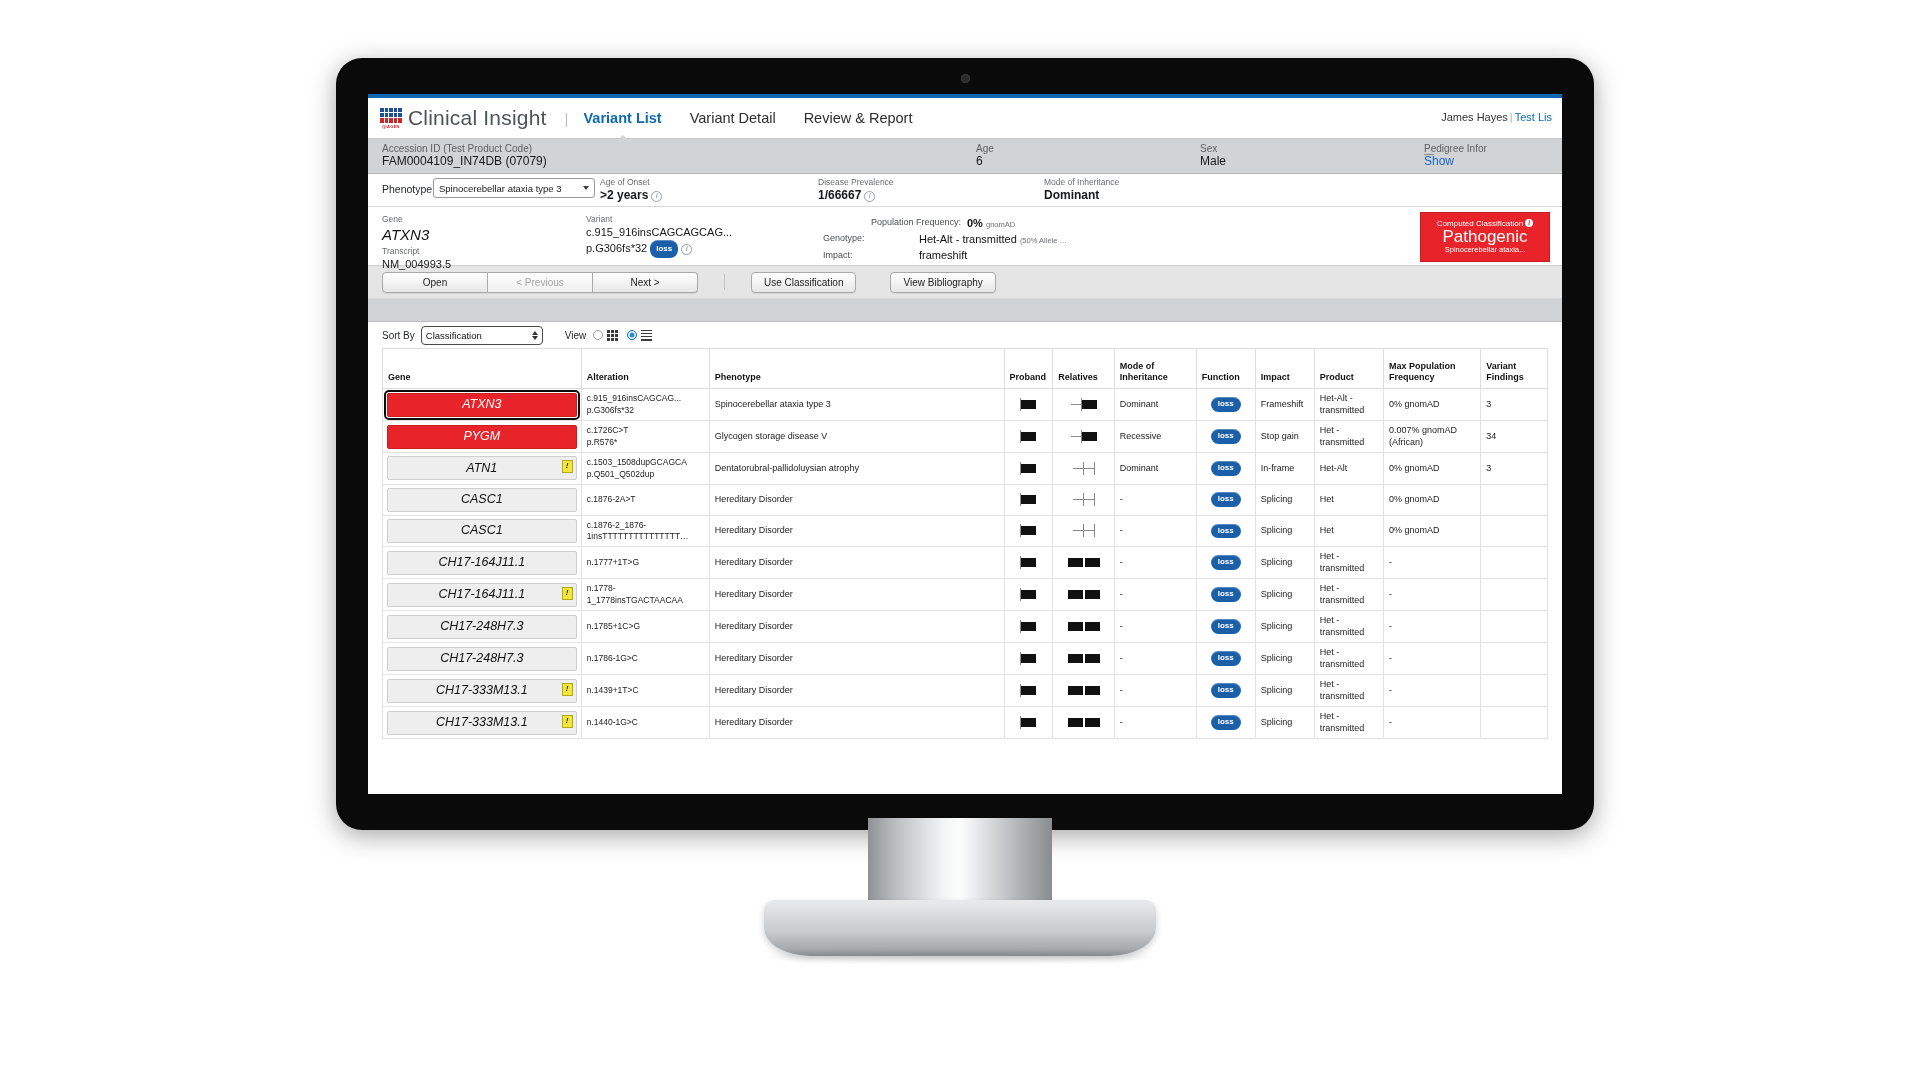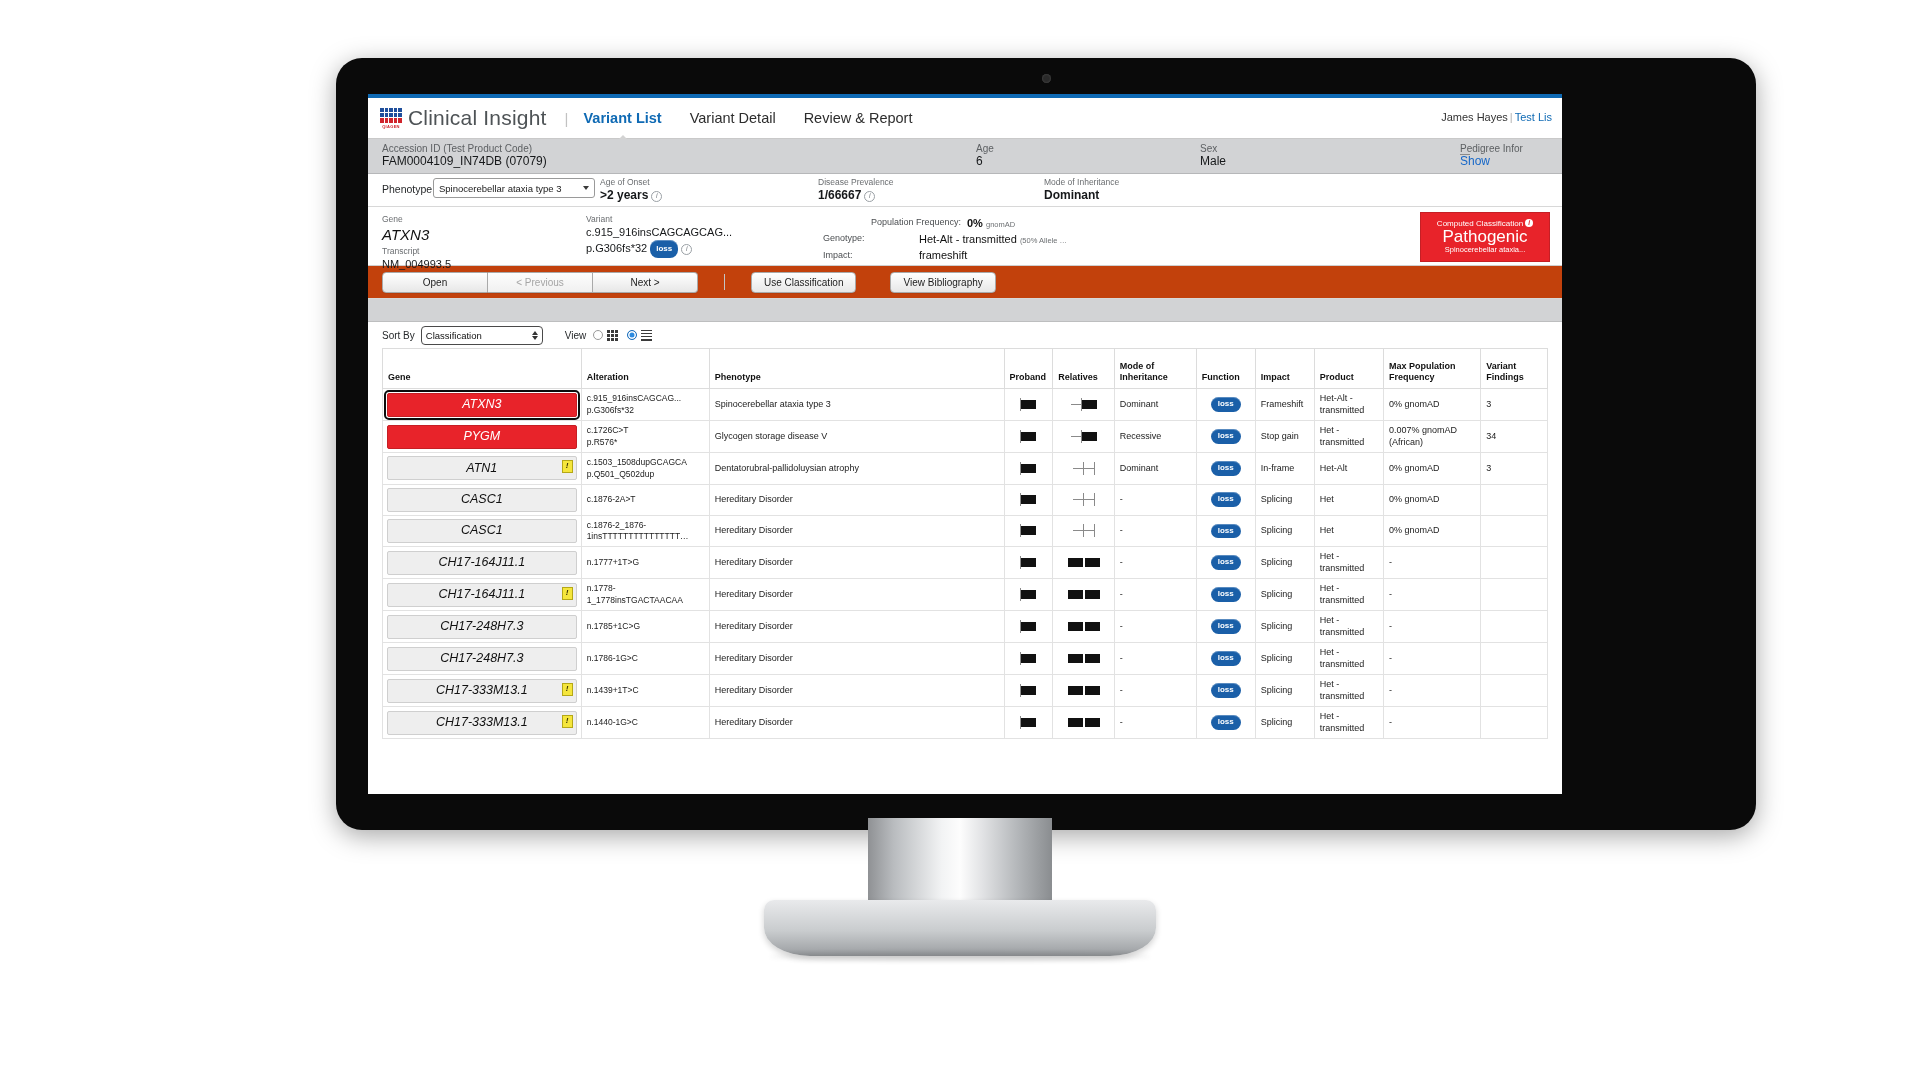--- a/index.html
+++ b/index.html
@@ -4,21 +4,21 @@
 <style>
   html,body{margin:0;padding:0;}
   body{
     width:1920px;height:1080px;background:#ffffff;overflow:hidden;
     font-family:"Liberation Sans",sans-serif;
   }
   .stage{position:relative;width:1920px;height:1080px;}
 
   
   .monitor{
-    position:absolute;left:336px;top:58px;width:1420px;height:772px;
+    position:absolute;left:336px;top:58px;width:1258px;height:772px;
     background:#0a0a0a;border-radius:26px;
     box-shadow:0 6px 26px rgba(0,0,0,.35);
   }
   .cam{
     position:absolute;left:50%;top:16px;width:9px;height:9px;margin-left:-4px;
     border-radius:50%;background:#2a2a2a;
     box-shadow:inset 0 0 2px #555;
   }
   .screen{
     position:absolute;left:32px;top:36px;width:1194px;height:700px;
@@ -136,21 +136,21 @@
   .classbox .cp{font-size:17px;line-height:16px;}
   .classbox .cs{font-size:7.5px;line-height:10px;}
   .iwhite{
     display:inline-block;width:8px;height:8px;border-radius:50%;background:#fff;color:#e8232a;
     font-size:6.5px;line-height:8px;text-align:center;font-style:italic;font-weight:bold;
     vertical-align:1px;margin-left:2px;
   }
 
   
   .btnbar{
-    background:#c2410c;height:32px;display:flex;align-items:center;padding:0 14px;gap:12px;
+    background:#e5e5e5;height:32px;display:flex;align-items:center;padding:0 14px;gap:12px;
     border-bottom:1px solid #d8d8d8;
   }
   .btn{
     height:19px;min-width:70px;padding:0 12px;border:1px solid #a9a9a9;border-radius:4px;
     background:linear-gradient(180deg,#ffffff 0%,#f3f3f3 50%,#e7e7e7 100%);
     font-size:10px;color:#1c1c1c;display:flex;align-items:center;justify-content:center;
     cursor:pointer;box-shadow:0 1px 0 rgba(0,0,0,.06);
   }
   .btn.dim{color:#a5a5a5;background:linear-gradient(180deg,#fdfdfd,#f0f0f0);cursor:default;}
   .btngroup{display:flex;}
@@ -270,21 +270,21 @@
           <div class="accvalue">FAM0004109_IN74DB  (07079)</div>
         </div>
         <div class="accfield" style="left:608px;">
           <div class="acclabel">Age</div>
           <div class="accvalue">6</div>
         </div>
         <div class="accfield" style="left:832px;">
           <div class="acclabel">Sex</div>
           <div class="accvalue">Male</div>
         </div>
-        <div class="accfield" style="left:1092px;">
+        <div class="accfield" style="left:1056px;">
           <div class="acclabel">Pedigree Infor</div>
           <div class="accvalue lnk">Show</div>
         </div>
       </div>
 
       <div class="pheno">
         <div class="phlabel">Phenotype:</div>
         <div class="phselect">
           <span class="cap">Spinocerebellar ataxia type 3</span>
           <span class="caret"></span>

